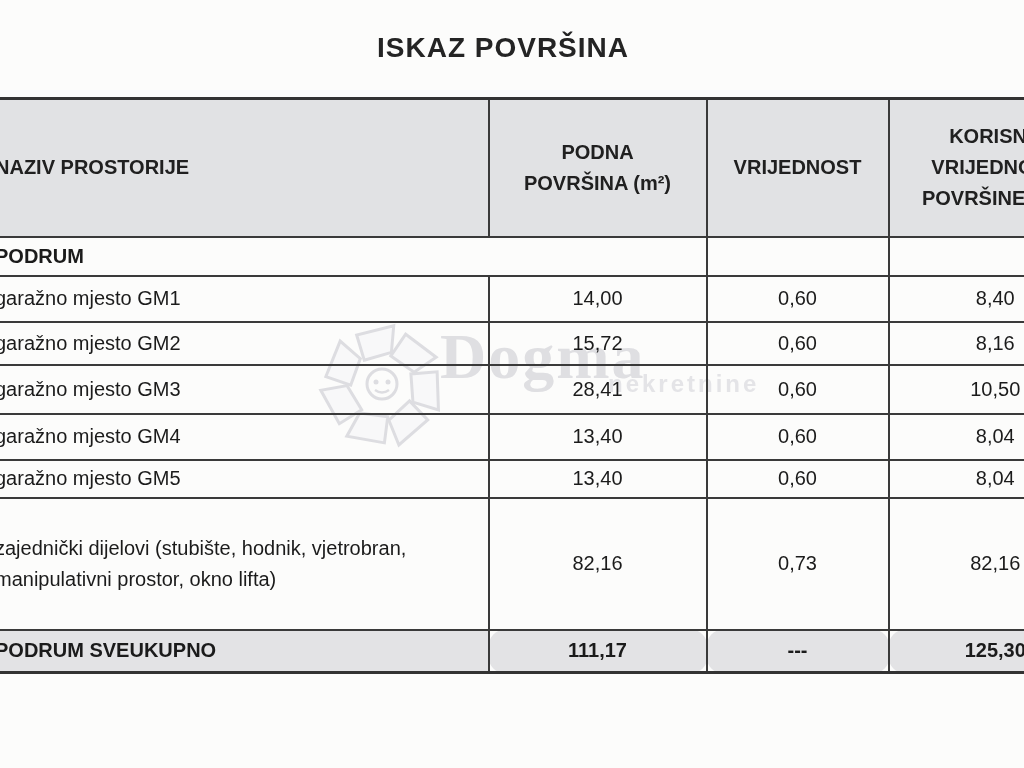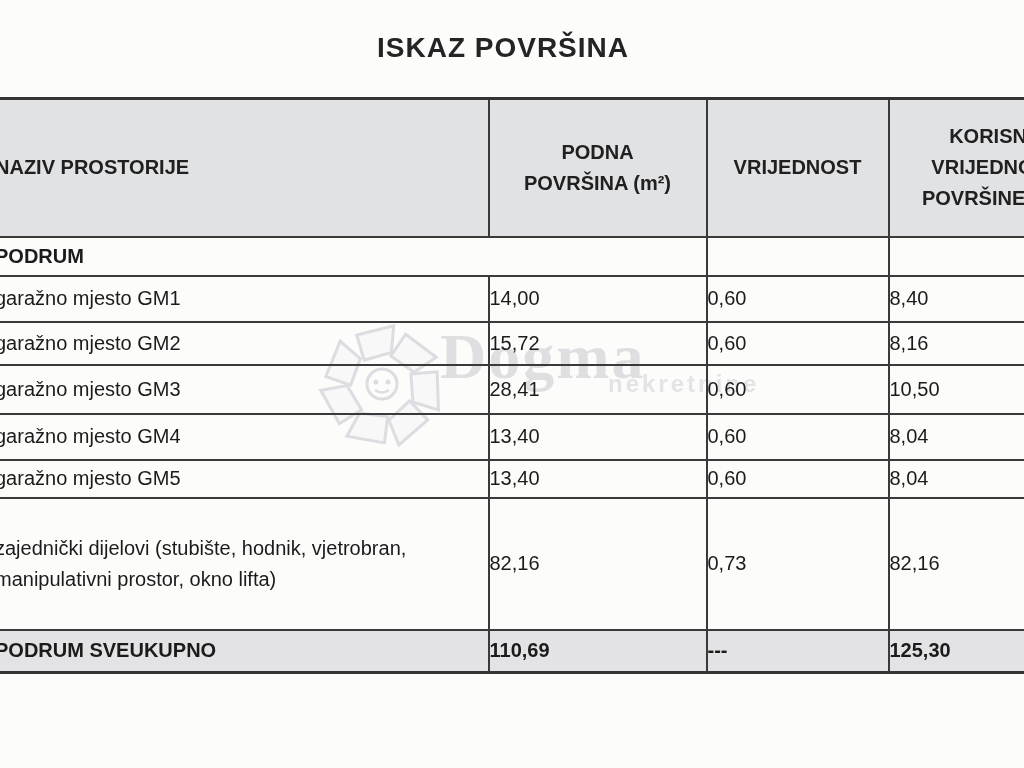--- a/index.html
+++ b/index.html
@@ -105,21 +105,21 @@
   tr.item-3 { height: 49px; }
   tr.item-4 { height: 46px; }
   tr.item-5 { height: 38px; }
   tr.common-row { height: 132px; }
 
   td.name {
     text-align: left;
     padding-left: 8px;
   }
   td.name .wrapbox { max-width: 412px; line-height: 1.55; }
-  td.num { text-align: left; }
+  td.num { text-align: center; border-radius: 15px; }
 
   tr.total-row { height: 43px; }
   tr.total-row td { background: #e3e3e5; font-weight: bold; }
 </style>
 </head>
 <body>
 
 <div class="page">
 
   <div class="doc-title">ISKAZ POVRŠINA</div>
@@ -211,20 +211,20 @@
       <td class="name">
         <div class="wrapbox">zajednički dijelovi (stubište, hodnik, vjetrobran, manipulativni prostor, okno lifta)</div>
       </td>
       <td class="num">82,16</td>
       <td class="num">0,73</td>
       <td class="num">82,16</td>
     </tr>
 
     <tr class="total-row">
       <td class="name">PODRUM SVEUKUPNO</td>
-      <td class="num">110,69</td>
+      <td class="num">111,17</td>
       <td class="num">---</td>
       <td class="num">125,30</td>
     </tr>
   </tbody>
     </table>
 
 </div>
 
 </body></html>

